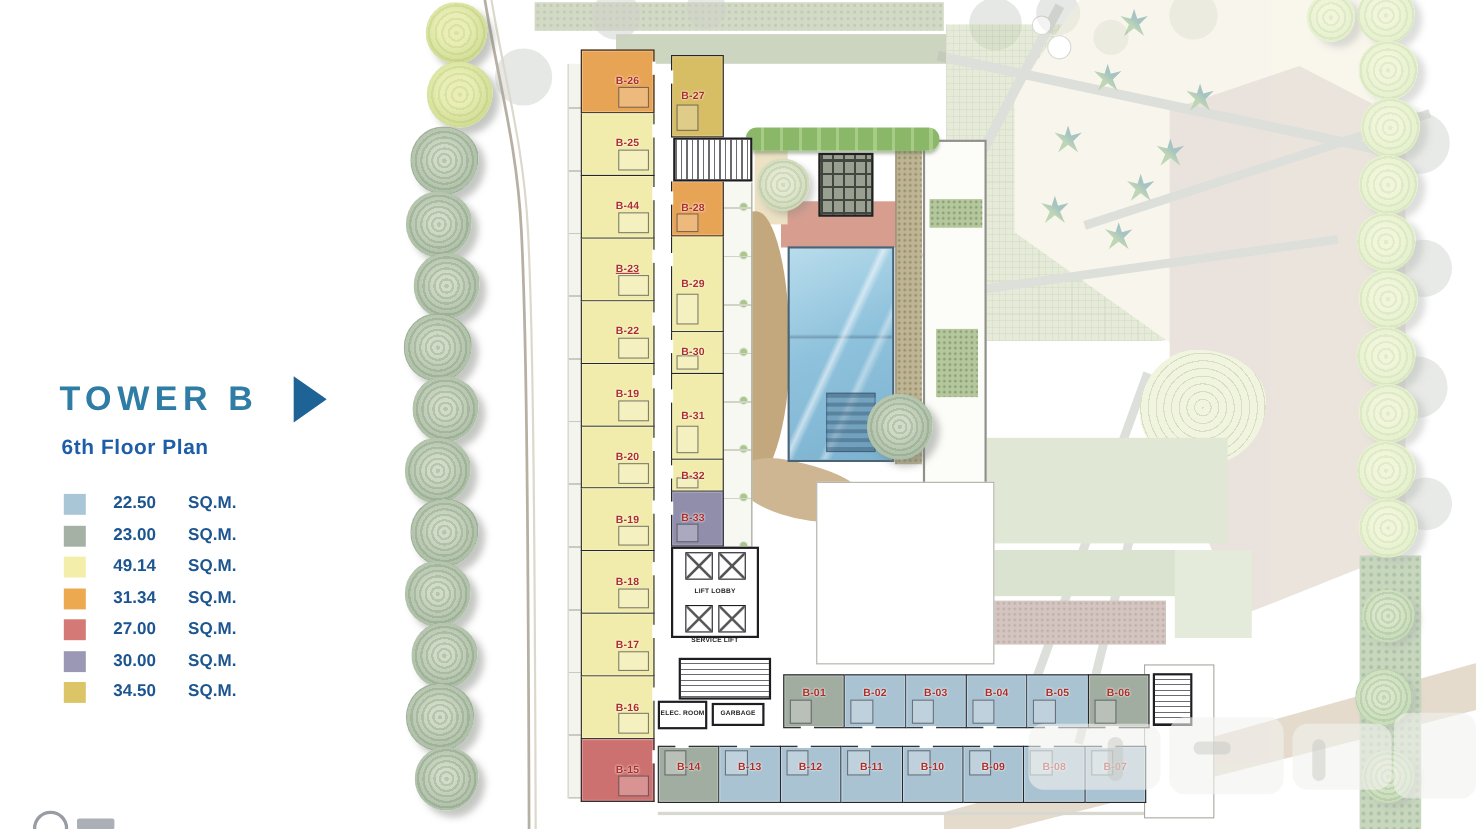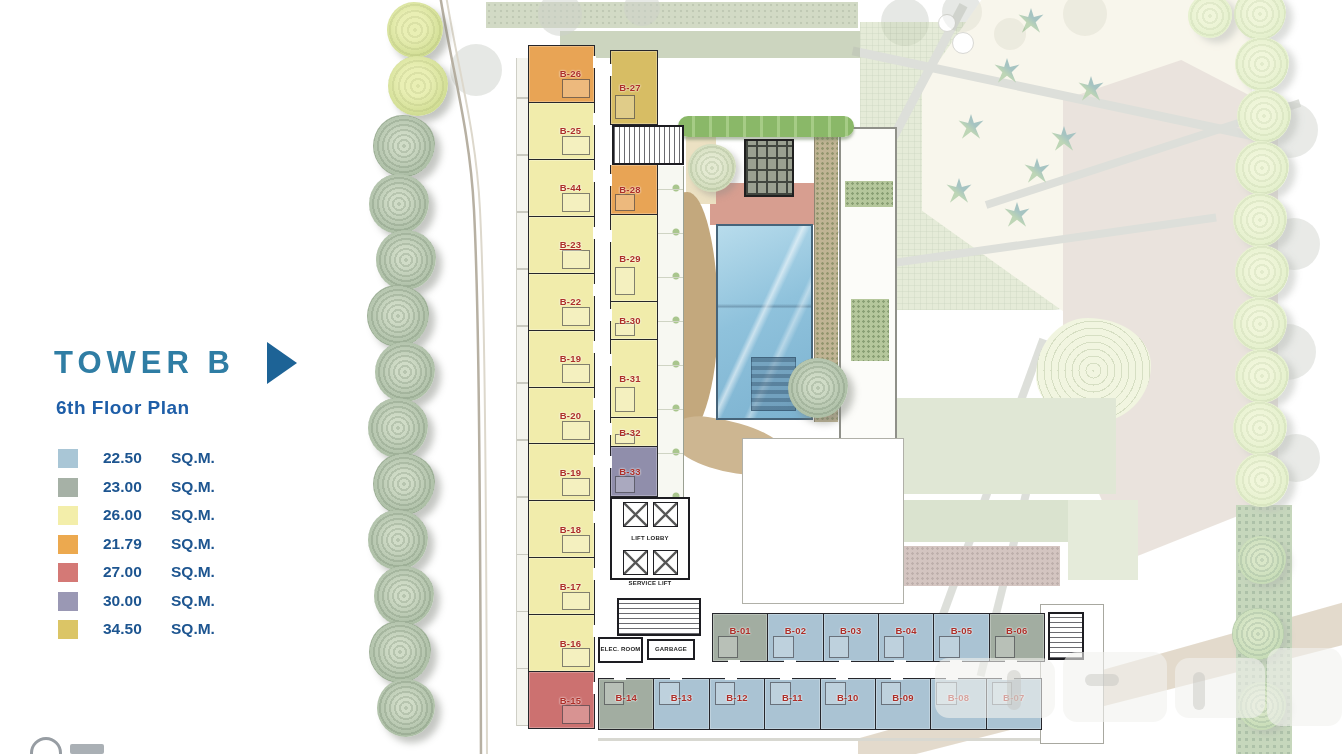--- a/index.html
+++ b/index.html
@@ -270,26 +270,26 @@
           <span class="area">22.50</span>
           <span class="uom">SQ.M.</span>
         </li>
         <li class="legend-item">
           <span class="swatch" style="background: rgb(166, 177, 166);"></span>
           <span class="area">23.00</span>
           <span class="uom">SQ.M.</span>
         </li>
         <li class="legend-item">
           <span class="swatch" style="background: rgb(243, 238, 170);"></span>
-          <span class="area">26.00</span>
+          <span class="area">49.14</span>
           <span class="uom">SQ.M.</span>
         </li>
         <li class="legend-item">
           <span class="swatch" style="background: rgb(236, 169, 79);"></span>
-          <span class="area">21.79</span>
+          <span class="area">31.34</span>
           <span class="uom">SQ.M.</span>
         </li>
         <li class="legend-item">
           <span class="swatch" style="background: rgb(212, 121, 118);"></span>
           <span class="area">27.00</span>
           <span class="uom">SQ.M.</span>
         </li>
         <li class="legend-item">
           <span class="swatch" style="background: rgb(154, 152, 180);"></span>
           <span class="area">30.00</span>

